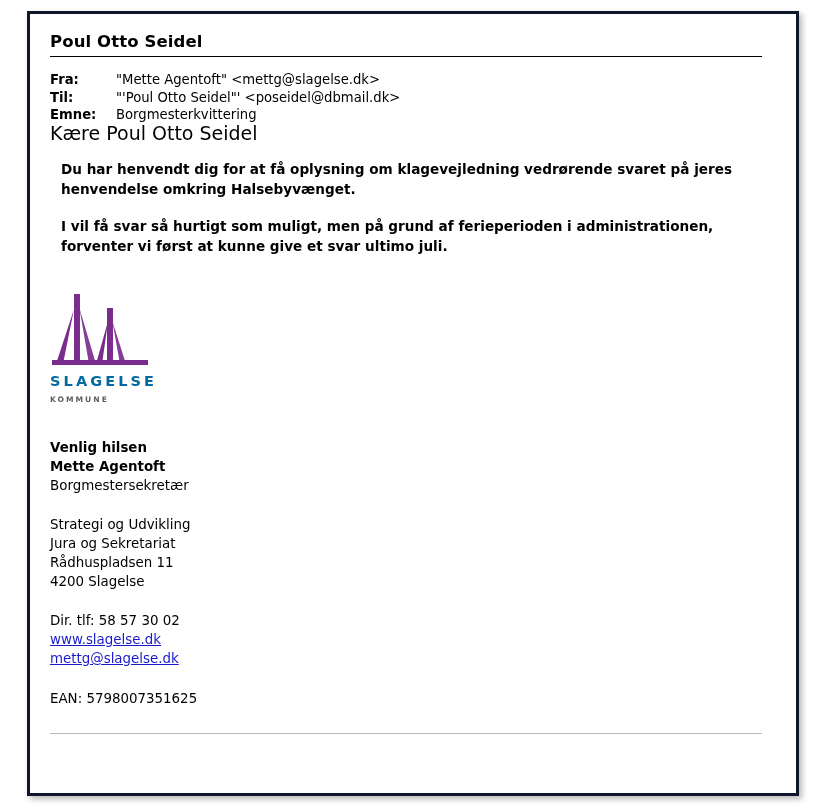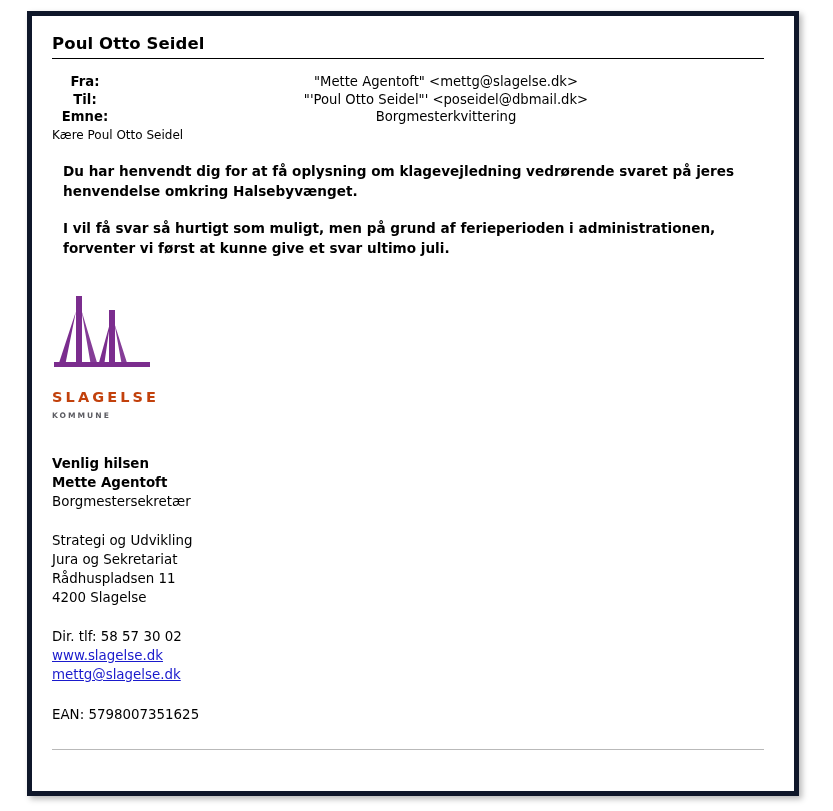--- a/index.html
+++ b/index.html
@@ -21,21 +21,21 @@
     background: #ffffff;
     box-sizing: border-box;
   }
   .doc-frame {
     position: absolute;
     left: 27px;
     top: 11px;
     width: 772px;
     height: 785px;
     background: #ffffff;
-    border: 5px solid #0f172a;
+    border: 3px solid #0f172a;
     box-shadow: 3px 3px 6px rgba(0,0,0,0.28);
     box-sizing: border-box;
     overflow: hidden;
   }
   .doc-inner {
     position: absolute;
     left: 20px;
     top: 18px;
     right: 20px;
     bottom: 0;
@@ -54,32 +54,31 @@
     margin: 0 0 14px 0;
     width: 712px;
   }
   .headers {
     font-size: 13.2px;
     line-height: 17.5px;
     margin-bottom: 0;
   }
   .hdr-row {
     display: flex;
-    text-align: center;
   }
   .hdr-label {
     font-weight: bold;
     width: 66px;
     flex: 0 0 66px;
   }
   .hdr-value {
     flex: 1 1 auto;
   }
   .greeting {
-    font-size: 12px;
+    font-size: 19px;
     line-height: 17.5px;
     margin-top: 1px;
   }
   .para {
     font-size: 13.6px;
     line-height: 19.5px;
     margin: 18px 0 0 11px;
     max-width: 714px;
     font-weight: bold;
   }
@@ -87,22 +86,22 @@
     margin-top: 36px;
     width: 100px;
   }
   .logo-mark {
     display: block;
   }
   .logo-word {
     font-size: 14.5px;
     font-weight: bold;
     letter-spacing: 3.1px;
-    color: #c2410c;
-    margin-top: 17px;
+    color: #0369a1;
+    margin-top: 3px;
   }
   .logo-sub {
     font-size: 7.6px;
     font-weight: bold;
     letter-spacing: 2.0px;
     color: #5d5d63;
     margin-top: 6px;
   }
   .sig {
     font-size: 13.4px;

